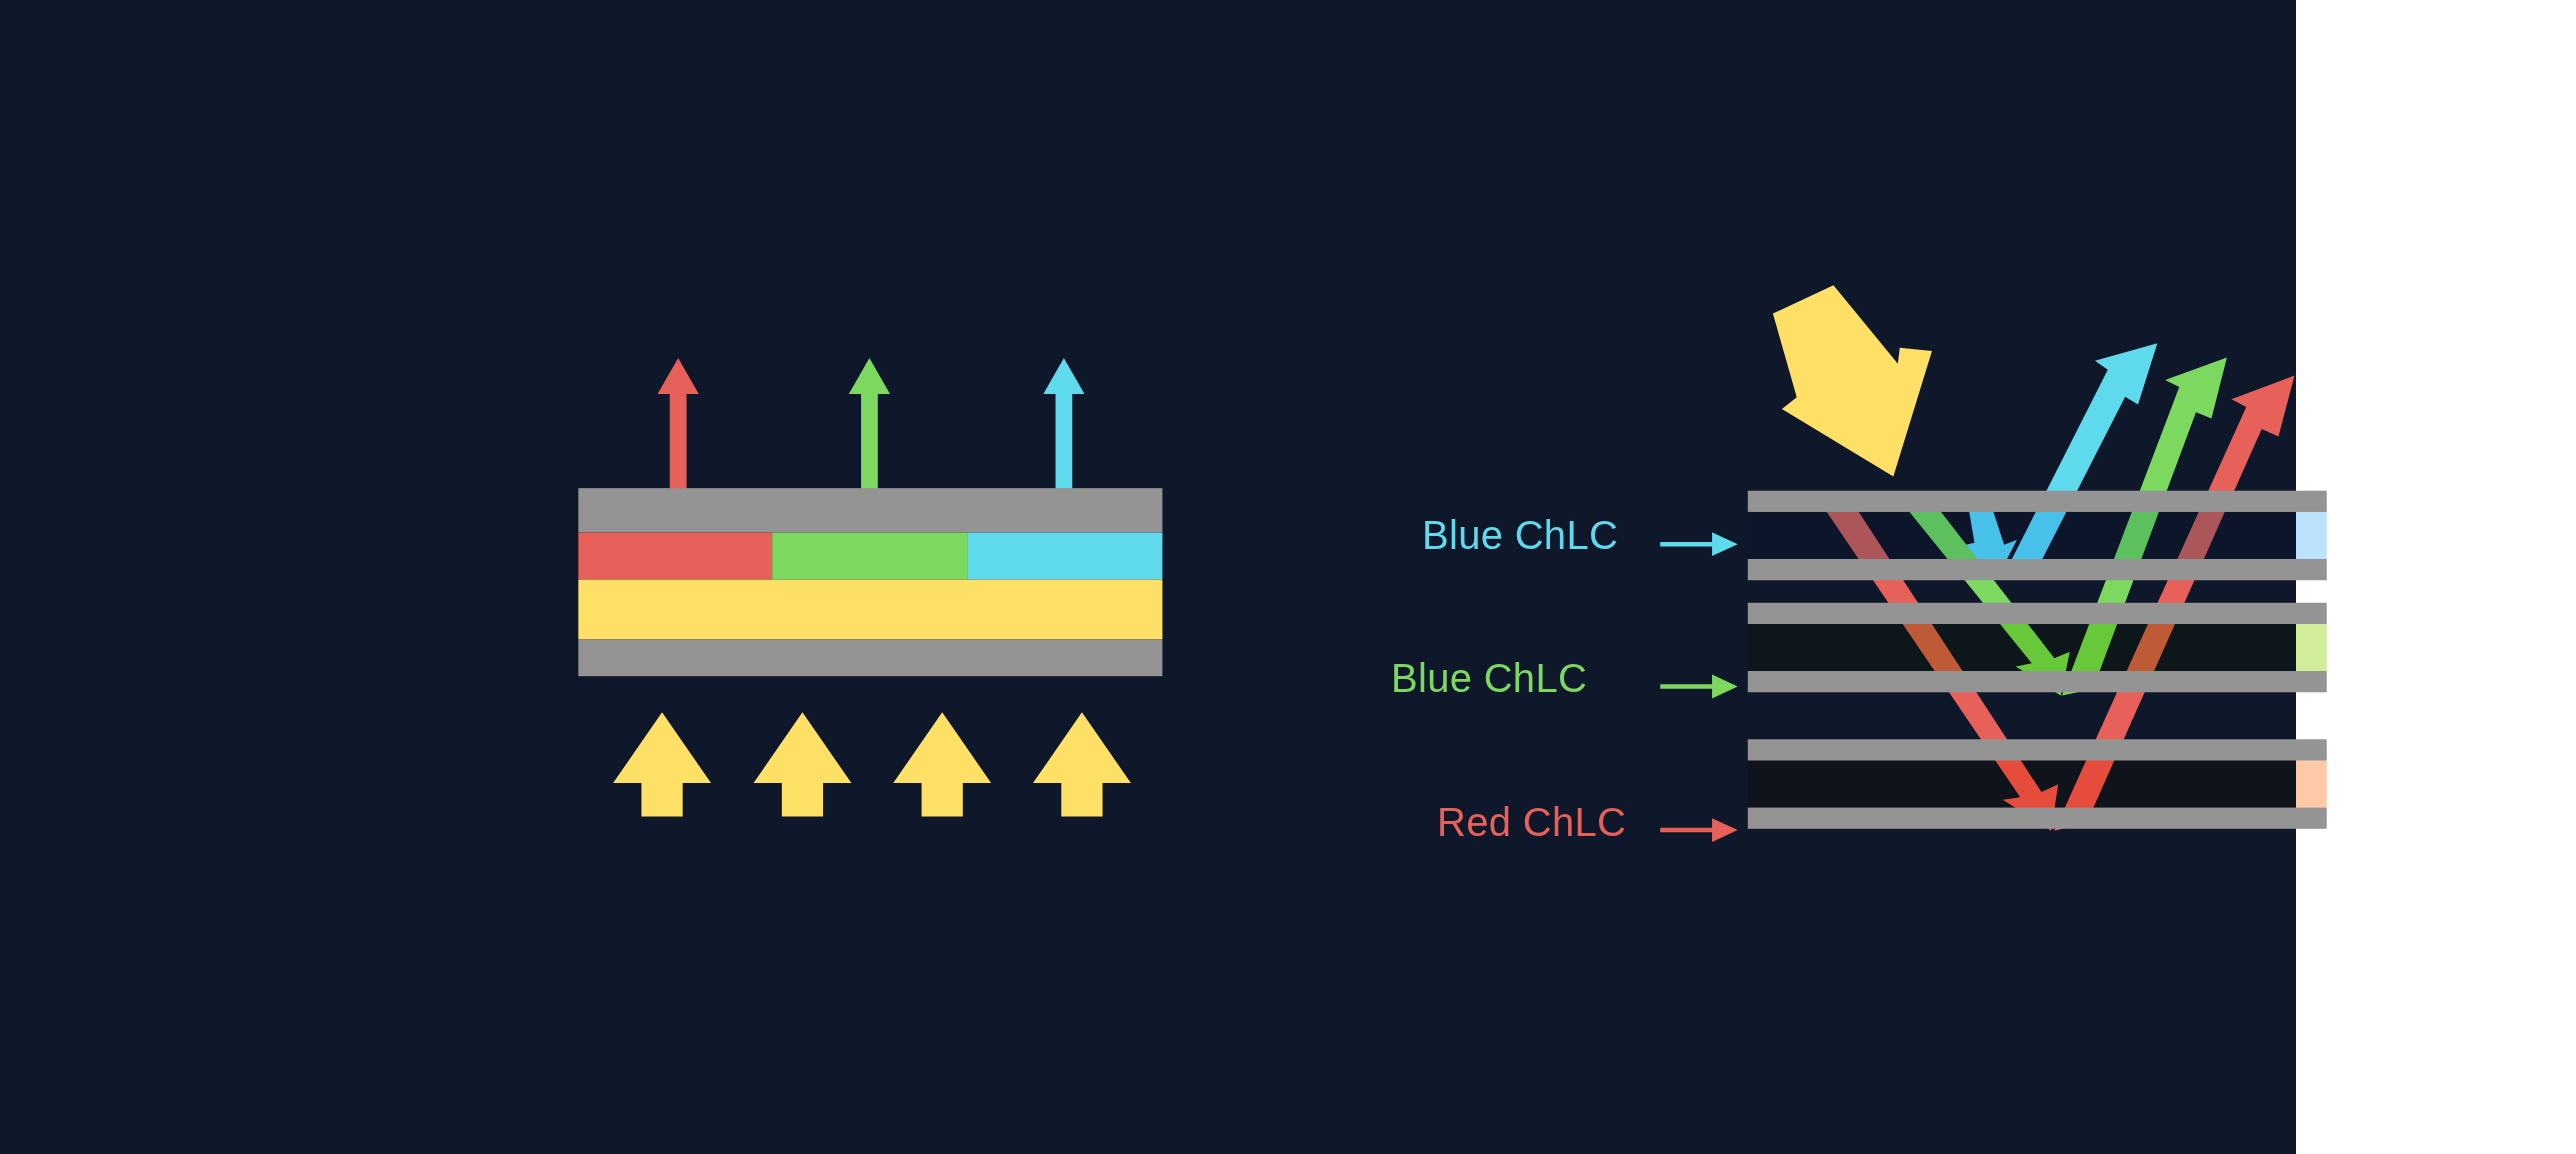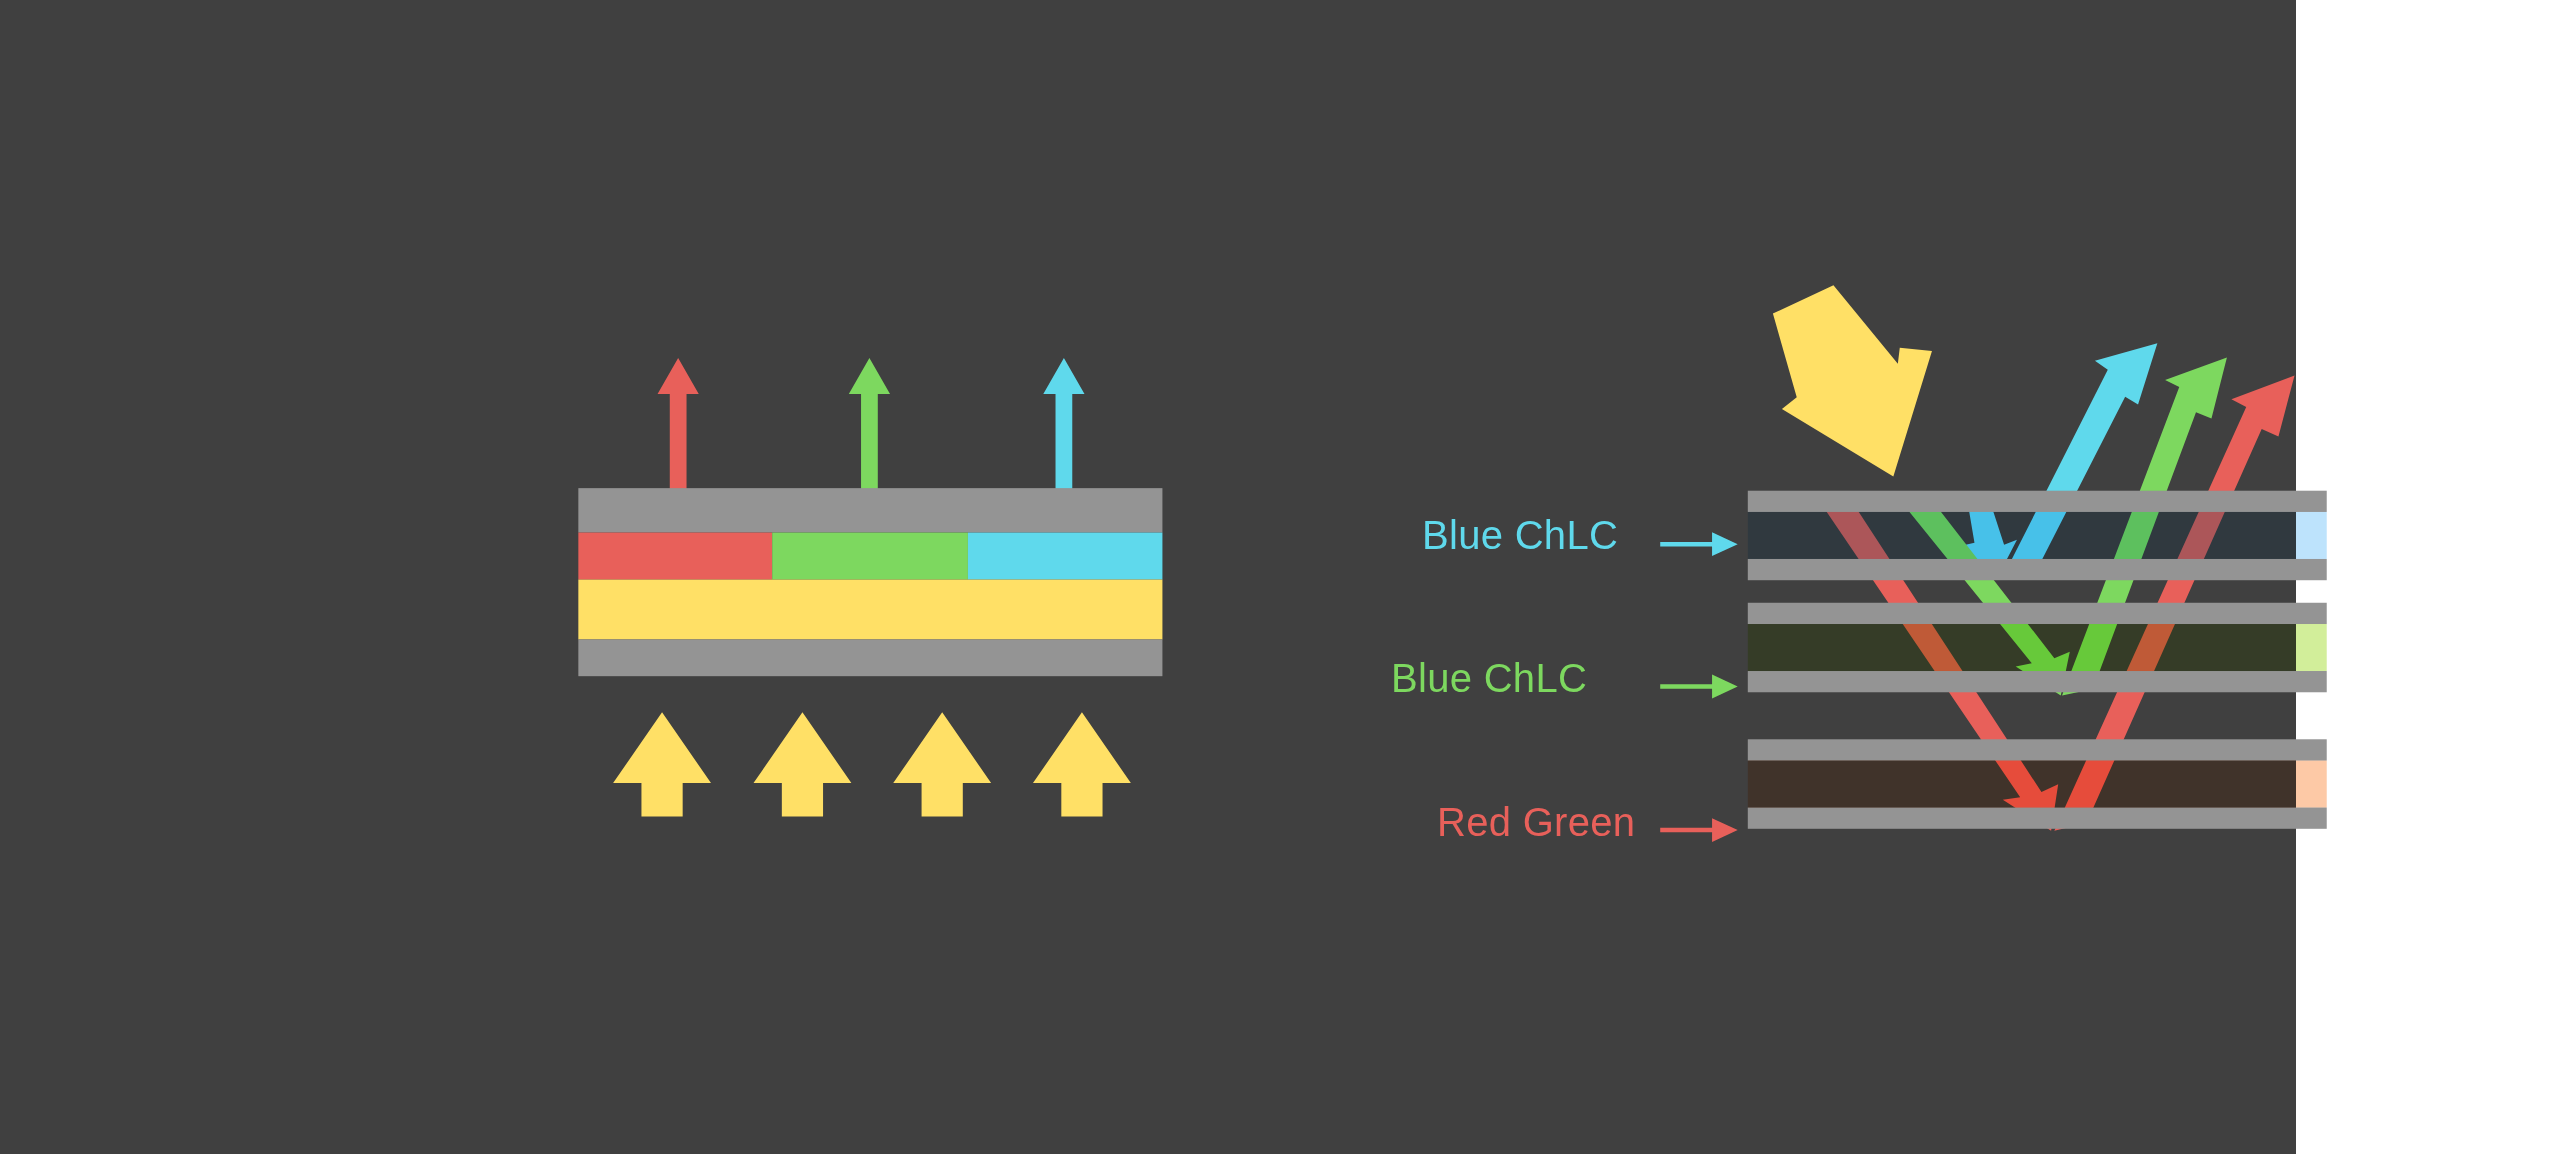--- a/index.html
+++ b/index.html
@@ -10,21 +10,21 @@
   body {
     width: 2576px;
     height: 1154px;
     font-family: "Liberation Sans", sans-serif;
     overflow: hidden;
   }
   #stage {
     position: relative;
     width: 2296px;
     height: 1154px;
-    background: #404040;
+    background: #0f172a;
   }
   #stage > svg {
     position: absolute;
     top: 0;
     left: 0;
   }
   .lbl {
     position: absolute;
     font-family: "Liberation Sans", sans-serif;
     font-size: 40px;
@@ -134,16 +134,16 @@
       <rect x="2714" y="795" width="899" height="73" fill="#BDE3FC"></rect>
       <rect x="2714" y="969" width="899" height="73" fill="#D2EE9A"></rect>
       <rect x="2714" y="1181" width="899" height="73" fill="#FDC9A6"></rect>
     </g>
   </svg>
 
   <div class="lbl" id="label-blue">Blue ChLC</div>
 
   <div class="lbl" id="label-green">Blue ChLC</div>
 
-  <div class="lbl" id="label-red">Red Green</div>
+  <div class="lbl" id="label-red">Red ChLC</div>
 
 </div>
 
 
 </body></html>

